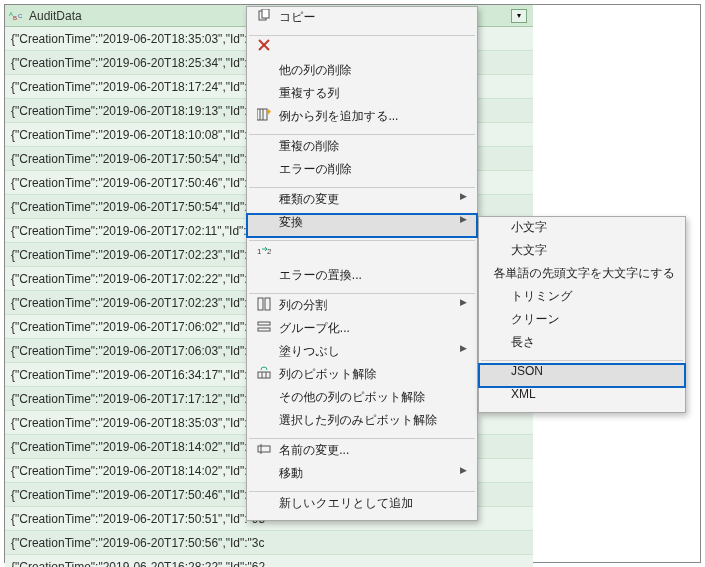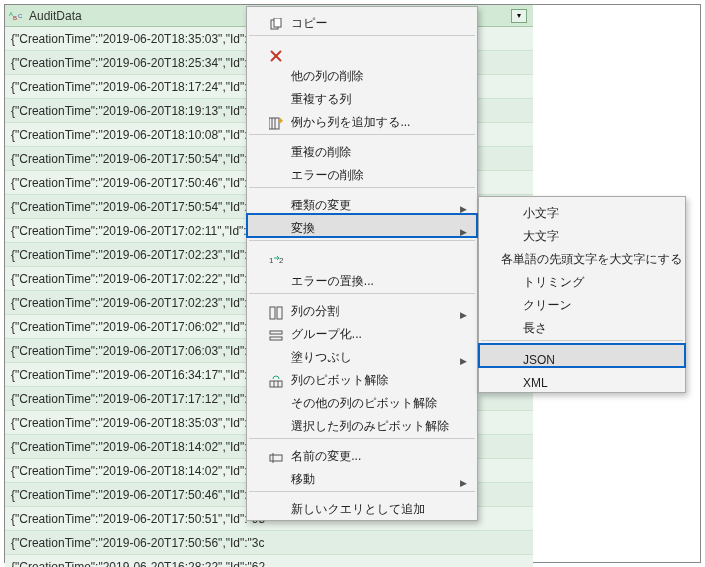--- a/index.html
+++ b/index.html
@@ -8,22 +8,22 @@
   .sheet { position: absolute; left: 5px; top: 5px; width: 528px; bottom: 5px; background: #fff; }
   .col-header { display: flex; align-items: center; height: 22px; background: #d2e9d6; border-bottom: 1px solid #a6c5ab; padding: 0 4px; }
   .col-header .icon { width: 18px; display: inline-flex; align-items: center; gap: 0; color: #444; }
   .col-header .title { flex: 1; padding-left: 2px; color: #333; }
   .col-header .dd { width: 16px; height: 14px; border: 1px solid #7aa57f; background: #e8f3ea; display: flex; align-items: center; justify-content: center; font-size: 8px; margin-right: 2px; }
   .row { height: 24px; line-height: 24px; padding: 0 6px; border-bottom: 1px solid #cce4d0; background: #eaf4ec; color: #2c2c2c; white-space: nowrap; overflow: hidden; font-size: 12px; }
   .row.alt { background: #e0eee3; }
   
   .menu { position: absolute; background: #f3f3f3; border: 1px solid #aaaaaa; box-shadow: 2px 3px 6px rgba(0,0,0,.25); padding: 2px 0; }
   .menu1 { left: 246px; top: 6px; width: 232px; }
-  .menu2 { left: 478px; top: 196px; width: 208px; }
-  .menu .item { display: flex; align-items: flex-end; height: 23px; padding: 0 10px 0 18px; cursor: default; }
+  .menu2 { left: 478px; top: 216px; width: 208px; }
+  .menu .item { display: flex; align-items: flex-start; height: 23px; padding: 0 10px 0 6px; cursor: default; }
   .menu .item .ic { width: 22px; display: flex; justify-content: center; color: #444; font-size: 12px; }
   .menu .item .lbl { flex: 1; padding-left: 4px; color: #222; white-space: nowrap; }
   .menu .item .arrow { color: #555; font-size: 9px; }
   .menu .sep { height: 1px; background: #cccccc; margin: 3px 2px; }
   .menu .item.hlblue { outline: 2px solid #0a64c8; outline-offset: -1px; background: #e0e0e0; }
   svg { display: block; }
 </style>
 </head>
 <body>
 

